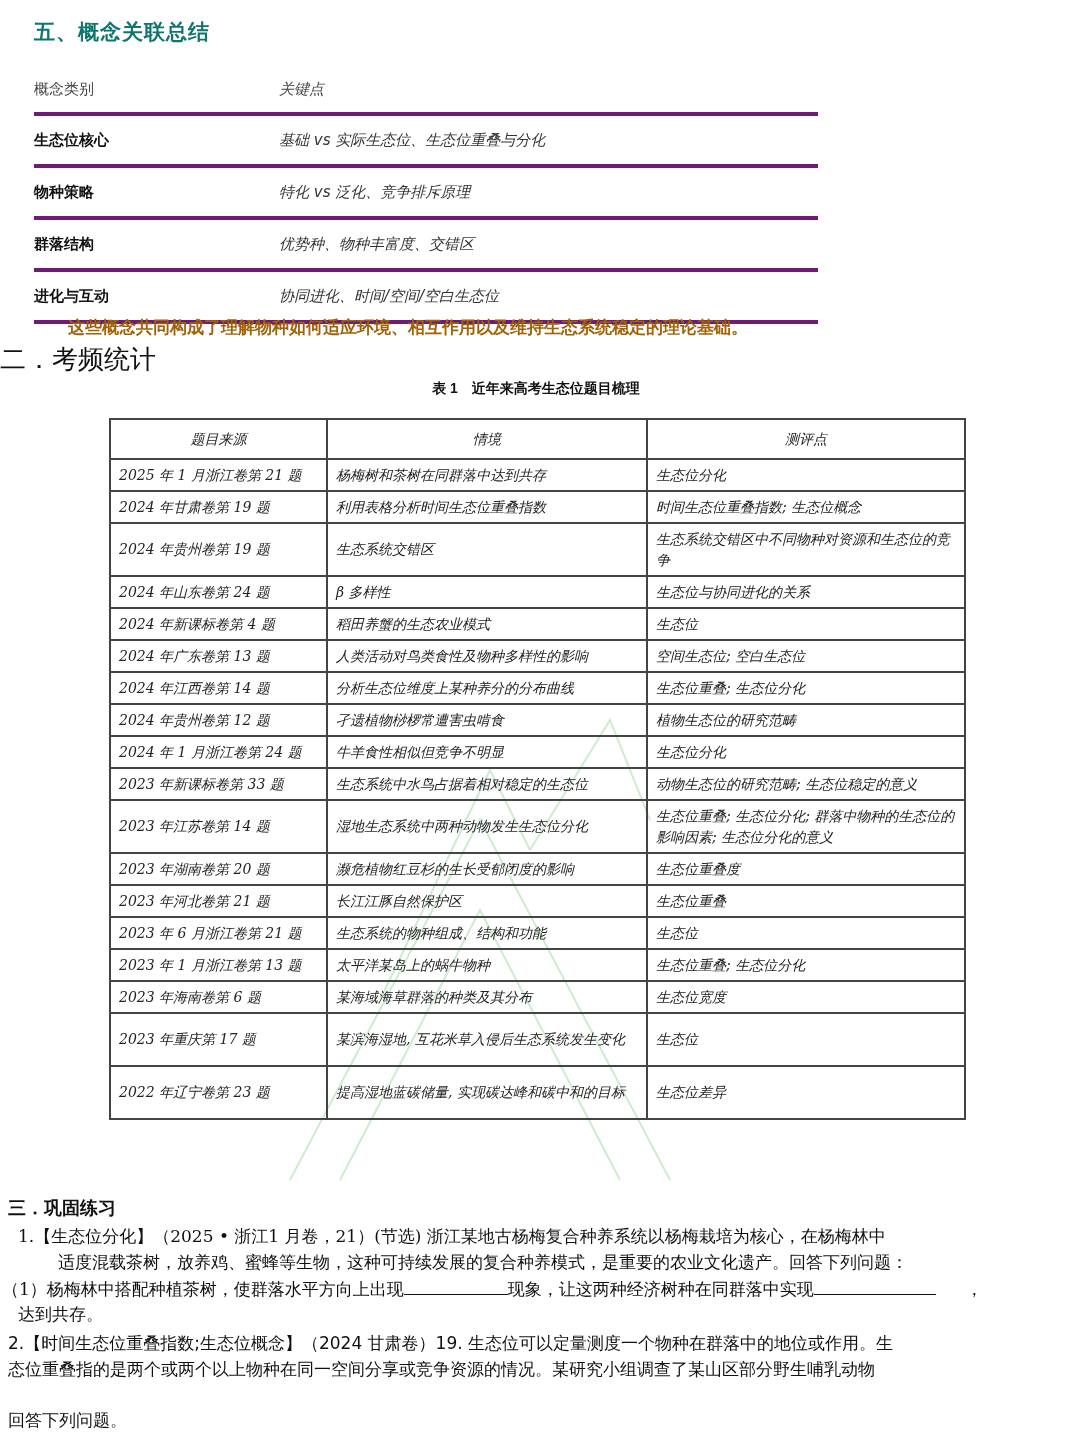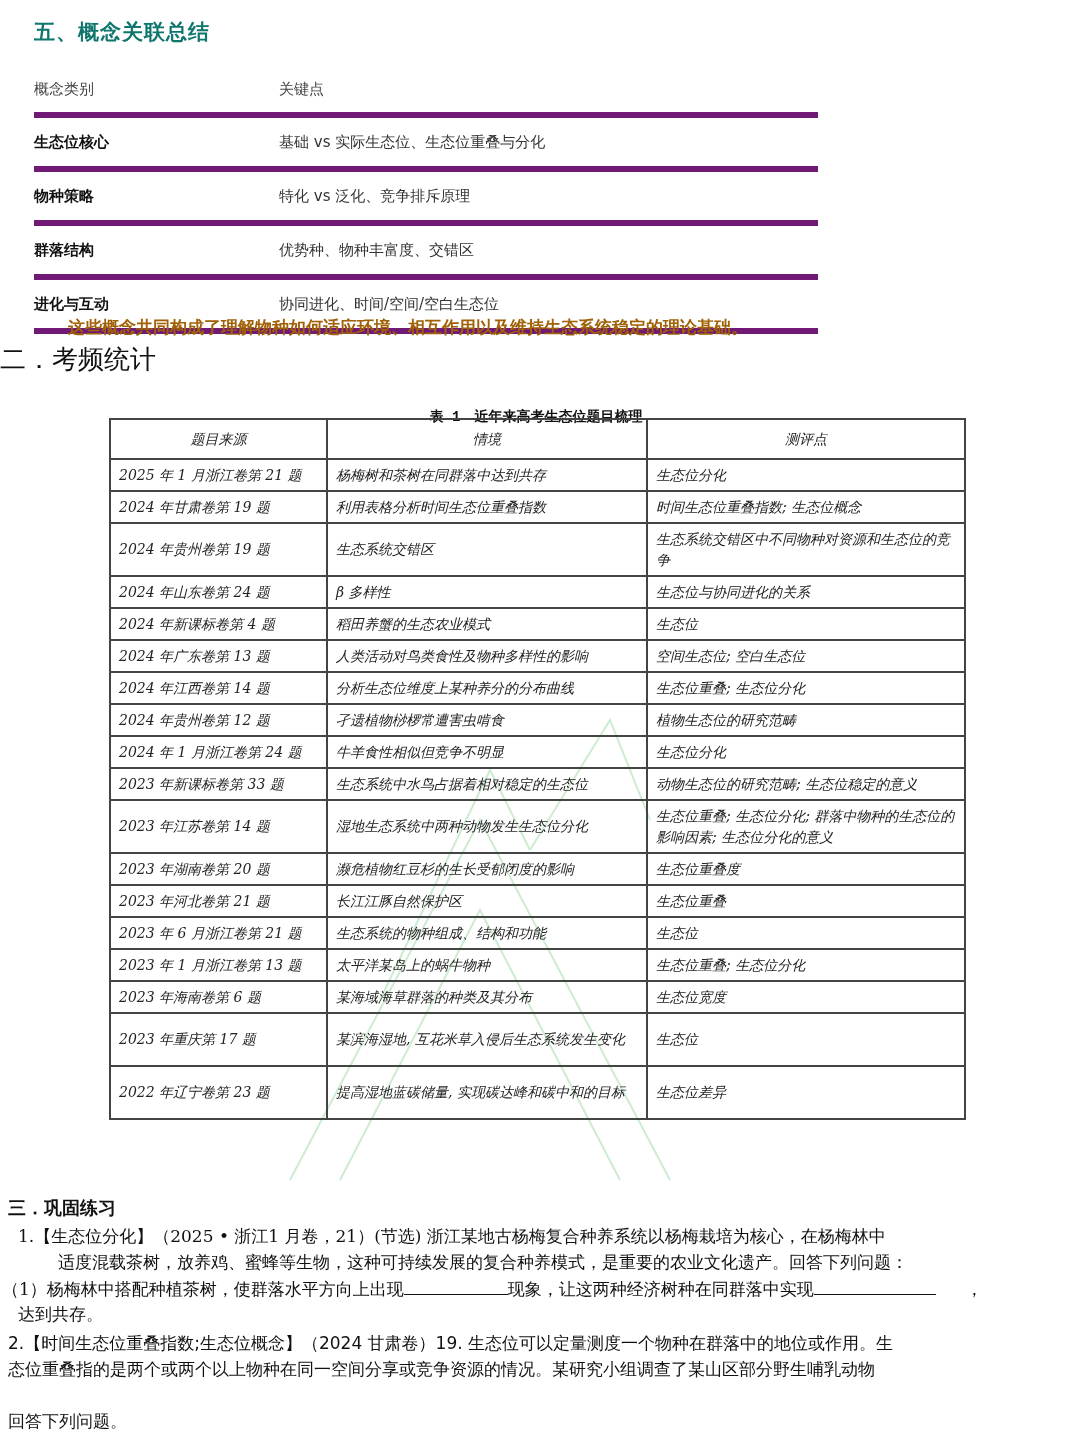--- a/index.html
+++ b/index.html
@@ -2,31 +2,31 @@
 <html><head>
 <meta charset="utf-8">
 <style>
   html, body { margin: 0; padding: 0; background: #ffffff; }
   body { width: 1080px; height: 1449px; position: relative; overflow: hidden; color: #111; font-family: "DejaVu Sans", sans-serif; }
   .abs { position: absolute; }
 
   
   .s5-title { left: 34px; top: 18px; font-size: 21px; font-weight: bold; color: #0f766e; letter-spacing: 1px; }
   .ctable { left: 34px; top: 66px; width: 784px; }
-  .crow { display: flex; align-items: center; height: 48px; border-bottom: 6px solid #701a75; font-size: 15px; color: #333; }
+  .crow { display: flex; align-items: center; height: 48px; border-bottom: 4px solid #701a75; font-size: 15px; color: #333; }
   .crow.head { height: 46px; color: #444; }
   .crow .c1 { width: 245px; }
-  .crow .c2 { flex: 1; }
+  .crow .c2 { flex: 1; font-style: italic; }
   .crow .bold { font-weight: bold; color: #111; }
 
   .summary { left: 68px; top: 316px; font-size: 17px; font-weight: bold; color: #a16207; }
   .h2 { left: 0; top: 342px; font-size: 26px; color: #111; font-family: Liberation Mono, monospace; }
 
   
-  .tcap { left: 110px; width: 852px; top: 408px; text-align: center; font-size: 14px; font-weight: bold; font-family: Liberation Mono, monospace; }
+  .tcap { left: 110px; width: 852px; top: 380px; text-align: center; font-size: 14px; font-weight: bold; font-family: Liberation Sans, sans-serif; }
   .etable { left: 109px; top: 418px; border-collapse: collapse; font-family: "DejaVu Serif", serif; font-size: 14px; color: #222; }
   .etable td, .etable th { border: 2px solid #444; padding: 0 8px; vertical-align: middle; text-align: left; font-weight: normal; line-height: 21px; font-style: italic; }
   .etable th { text-align: center; height: 38px; }
   .etable td.h1 { height: 30px; }
   .etable td.h2r { height: 51px; }
   .c-src { width: 199px; }
   .c-ctx { width: 302px; }
   .c-pt { width: 300px; }
 
   .watermark { left: 230px; top: 700px; width: 500px; height: 500px; pointer-events: none; }
@@ -184,13 +184,13 @@
 <div class="abs pq" style="left:18px; top:1224px;">1.【生态位分化】（2025 • 浙江1  月卷，21）(节选) 浙江某地古杨梅复合种养系统以杨梅栽培为核心，在杨梅林中</div>
 <div class="abs pq" style="left:58px; top:1250px;">适度混载茶树，放养鸡、蜜蜂等生物，这种可持续发展的复合种养模式，是重要的农业文化遗产。回答下列问题：</div>
 <div class="abs pq" style="left:2px; top:1276px;">
   <span>（1）杨梅林中搭配种植茶树，使群落水平方向上出现</span><span class="blank" style="width:104px;"></span><span>现象，让这两种经济树种在同群落中实现</span><span class="blank" style="width:122px;"></span><span style="display:inline-block;width:30px;"></span><span>，</span>
 </div>
 <div class="abs pq" style="left:18px; top:1302px;">达到共存。</div>
 
 <div class="abs q2" style="top:1330px;">2.【时间生态位重叠指数;生态位概念】（2024 甘肃卷）19. 生态位可以定量测度一个物种在群落中的地位或作用。生</div>
 <div class="abs q2" style="top:1356px;">态位重叠指的是两个或两个以上物种在同一空间分享或竞争资源的情况。某研究小组调查了某山区部分野生哺乳动物</div>
 <div class="abs q2" style="top:1456px;">的种群特征，并计算出它们之间的时间生态位重叠指数，如下表。</div>
-<div class="abs q2" style="top:1408px;">回答下列问题。</div>
+<div class="abs q2" style="top:1408px;font-family:Liberation Serif, serif;">回答下列问题。</div>
 
 </body></html>

